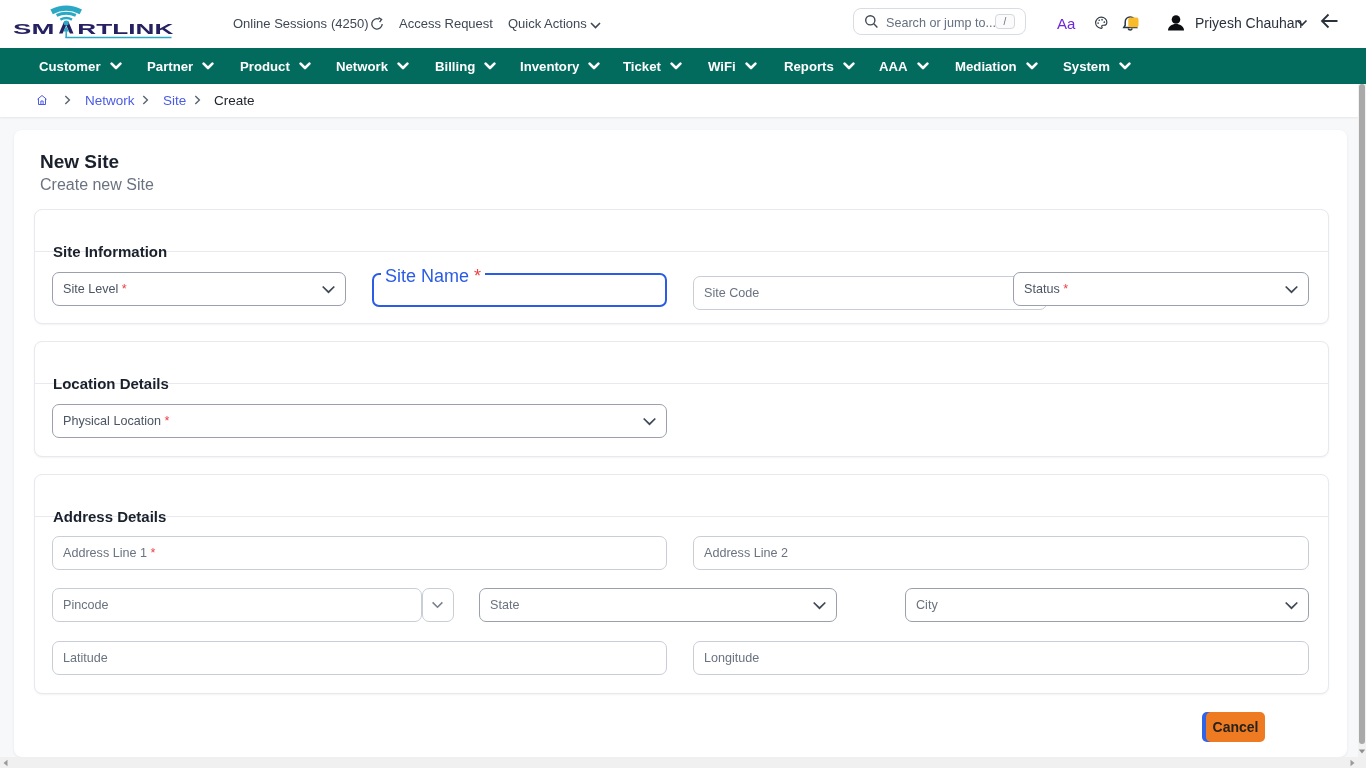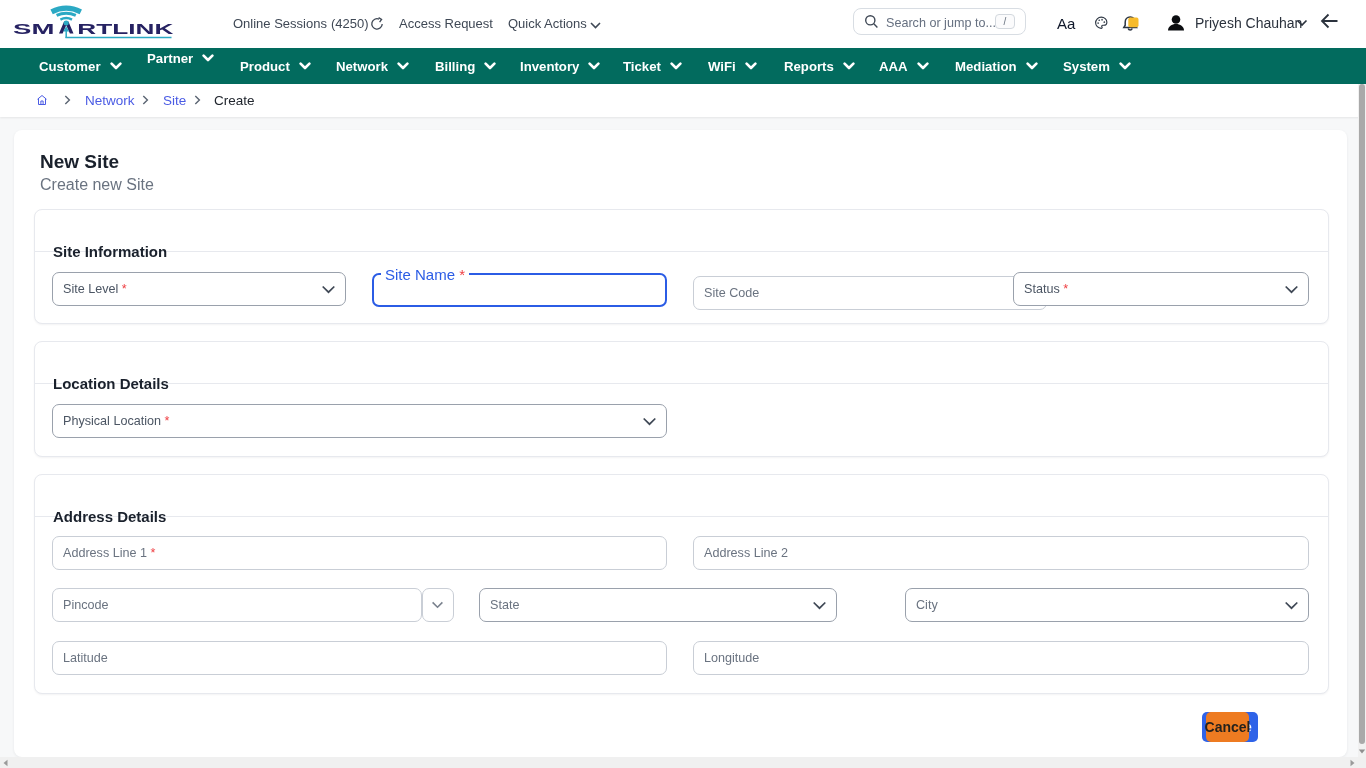--- a/index.html
+++ b/index.html
@@ -64,21 +64,21 @@
     </svg>
 
   <div class="abs" style="left:853px; top:8px; width:173px; height:27px; border:1px solid #d8dde3; border-radius:8px; background:#fff;"></div>
   <svg class="abs" style="left:864px; top:14px;" width="15" height="15" viewBox="0 0 15 15" fill="none" stroke="#3f4855" stroke-width="1.4">
     <circle cx="6.3" cy="6.3" r="4.6"></circle>
       <path d="M9.8 9.8 L13.4 13.4"></path>
   </svg>
   <div class="abs" style="left:886px; top:15.5px; font-size:12.6px; color:#667080;">Search or jump to...</div>
   <div class="abs" style="left:995px; top:14px; width:20px; height:15px; border:1px solid #d3d8de; border-radius:4px; background:#fbfbfc; color:#6a7380; font-size:10px; text-align:center; line-height:13px;">/</div>
 
-  <div class="abs" style="left:1057px; top:14.5px; font-size:15px; color:#0f172a;">Aa</div>
+  <div class="abs" style="left:1057px; top:14.5px; font-size:15px; color:#6d28d9;">Aa</div>
 
   <svg class="abs" style="left:1094px; top:16px;" width="14.5" height="13.5" viewBox="0 0 24 24" fill="none" stroke="#2c3542" stroke-width="2">
     <path d="M12 22 C 6.5 22 2 17.5 2 12 S 6.5 2 12 2 c 5.5 0 10 4 10 9 c 0 3.05 -2.5 5.5 -5.55 5.5 h -2 a 1.64 1.64 0 0 0 -1.67 1.67 c 0 .47 .15 .84 .44 1.13 c .26 .29 .44 .69 .44 1.12 A 1.65 1.65 0 0 1 12 22 Z"></path>
     <circle cx="13.5" cy="6.5" r="0.5"></circle>
       <circle cx="17.5" cy="11" r="0.5"></circle>
       <circle cx="8.5" cy="7.5" r="0.5"></circle>
       <circle cx="6.5" cy="12.5" r="0.5"></circle>
   </svg>
 
   <svg class="abs" style="left:1121px; top:14px;" width="19" height="19" viewBox="0 0 19 19">
@@ -99,21 +99,21 @@
     </svg>
   <svg class="abs" style="left:1320px; top:13px;" width="19" height="16" viewBox="0 0 19 16" fill="none" stroke="#2b323d" stroke-width="1.8">
     <path d="M17.5 8 L2 8 M8.5 1.5 L2 8 L8.5 14.5"></path>
   </svg>
 
   <div class="abs" id="nav"></div>
   <div id="navitems">
       <div class="navitem" style="left:39px; top:48px;">Customer<svg width="12" height="8" viewBox="0 0 12 8" fill="none" stroke="#fff" stroke-width="2.6" stroke-linecap="round" stroke-linejoin="round">
           <path d="M1.6 1.6 L6 6 L10.4 1.6"></path>
         </svg></div>
-      <div class="navitem" style="left:147px; top:40px;align-items:center;">Partner<svg width="12" height="8" viewBox="0 0 12 8" fill="none" stroke="#fff" stroke-width="2.6" stroke-linecap="round" stroke-linejoin="round">
+      <div class="navitem" style="left:147px; top:48px;align-items:center;">Partner<svg width="12" height="8" viewBox="0 0 12 8" fill="none" stroke="#fff" stroke-width="2.6" stroke-linecap="round" stroke-linejoin="round">
           <path d="M1.6 1.6 L6 6 L10.4 1.6"></path>
         </svg></div>
       <div class="navitem" style="left:240px; top:48px;">Product<svg width="12" height="8" viewBox="0 0 12 8" fill="none" stroke="#fff" stroke-width="2.6" stroke-linecap="round" stroke-linejoin="round">
           <path d="M1.6 1.6 L6 6 L10.4 1.6"></path>
         </svg></div>
       <div class="navitem" style="left:336px; top:48px;">Network<svg width="12" height="8" viewBox="0 0 12 8" fill="none" stroke="#fff" stroke-width="2.6" stroke-linecap="round" stroke-linejoin="round">
           <path d="M1.6 1.6 L6 6 L10.4 1.6"></path>
         </svg></div>
       <div class="navitem" style="left:435px; top:48px;">Billing<svg width="12" height="8" viewBox="0 0 12 8" fill="none" stroke="#fff" stroke-width="2.6" stroke-linecap="round" stroke-linejoin="round">
           <path d="M1.6 1.6 L6 6 L10.4 1.6"></path>
@@ -169,21 +169,21 @@
         <span>Site Information</span>
       </div>
   </div>
   <div class="fld sel" style="left:52px; top:272px; width:294px;">
     <span class="lbl">Site Level <span class="star">*</span></span>
     <svg class="chev" width="15" height="9" viewBox="0 0 15 9" fill="none" stroke="#3f4855" stroke-width="1.7">
         <path d="M1.7 1.5 L7.5 7.2 L13.3 1.5"></path>
       </svg>
   </div>
   <div class="fld" style="left:372px; top:273px; width:295px; border:2px solid #2b5ce5;">
-    <span style="position:absolute; left:7px; top:-9px; background:#fff; padding:0 4px; font-size:15px; color:#2b5ce5; white-space:nowrap;">Site Name <span class="star">*</span></span>
+    <span style="position:absolute; left:7px; top:-9px; background:#fff; padding:0 4px; font-size:18px; color:#2b5ce5; white-space:nowrap;">Site Name <span class="star">*</span></span>
   </div>
   <div class="fld inp" style="left:693px; top:276px; width:354px;">
     <span class="ph">Site Code</span>
   </div>
   <div class="fld sel" style="left:1013px; top:272px; width:296px;">
     <span class="lbl">Status <span class="star">*</span></span>
     <svg class="chev" width="15" height="9" viewBox="0 0 15 9" fill="none" stroke="#3f4855" stroke-width="1.7">
         <path d="M1.7 1.5 L7.5 7.2 L13.3 1.5"></path>
       </svg>
   </div>
@@ -232,21 +232,21 @@
       </svg>
   </div>
   <div class="fld inp" style="left:52px; top:641px; width:615px;">
     <span class="ph">Latitude</span>
   </div>
   <div class="fld inp" style="left:693px; top:641px; width:616px;">
     <span class="ph">Longitude</span>
   </div>
 
   <div class="btn" style="left:1202px; width:56px; background:#2f63e8; color:#fff;">Create</div>
-  <div class="btn" style="left:1206px; width:43px; background:#ee7b21; color:#26221c;">Cancel</div>
+  <div class="btn" style="left:1206px; width:59px; background:#ee7b21; color:#26221c;">Cancel</div>
 
   <div class="abs" style="left:1358px; top:84px; width:8px; height:684px; background:#f1f1f1;"></div>
   <div class="abs" style="left:1358.5px; top:84px; width:6.5px; height:660px; background:#a9a9a9; border-radius:4px;"></div>
   <svg class="abs" style="left:1358px; top:747px;" width="8" height="8" viewBox="0 0 8 8">
       <path d="M0.8 2.5 L7.2 2.5 L4 6.5 Z" fill="#8f8f8f"></path>
     </svg>
   <div class="abs" style="left:0; top:757px; width:1366px; height:11px; background:#f0f0f0;"></div>
   <svg class="abs" style="left:2px; top:759px;" width="8" height="8" viewBox="0 0 8 8">
       <path d="M5.5 0.8 L5.5 7.2 L1.5 4 Z" fill="#9a9a9a"></path>
     </svg>

